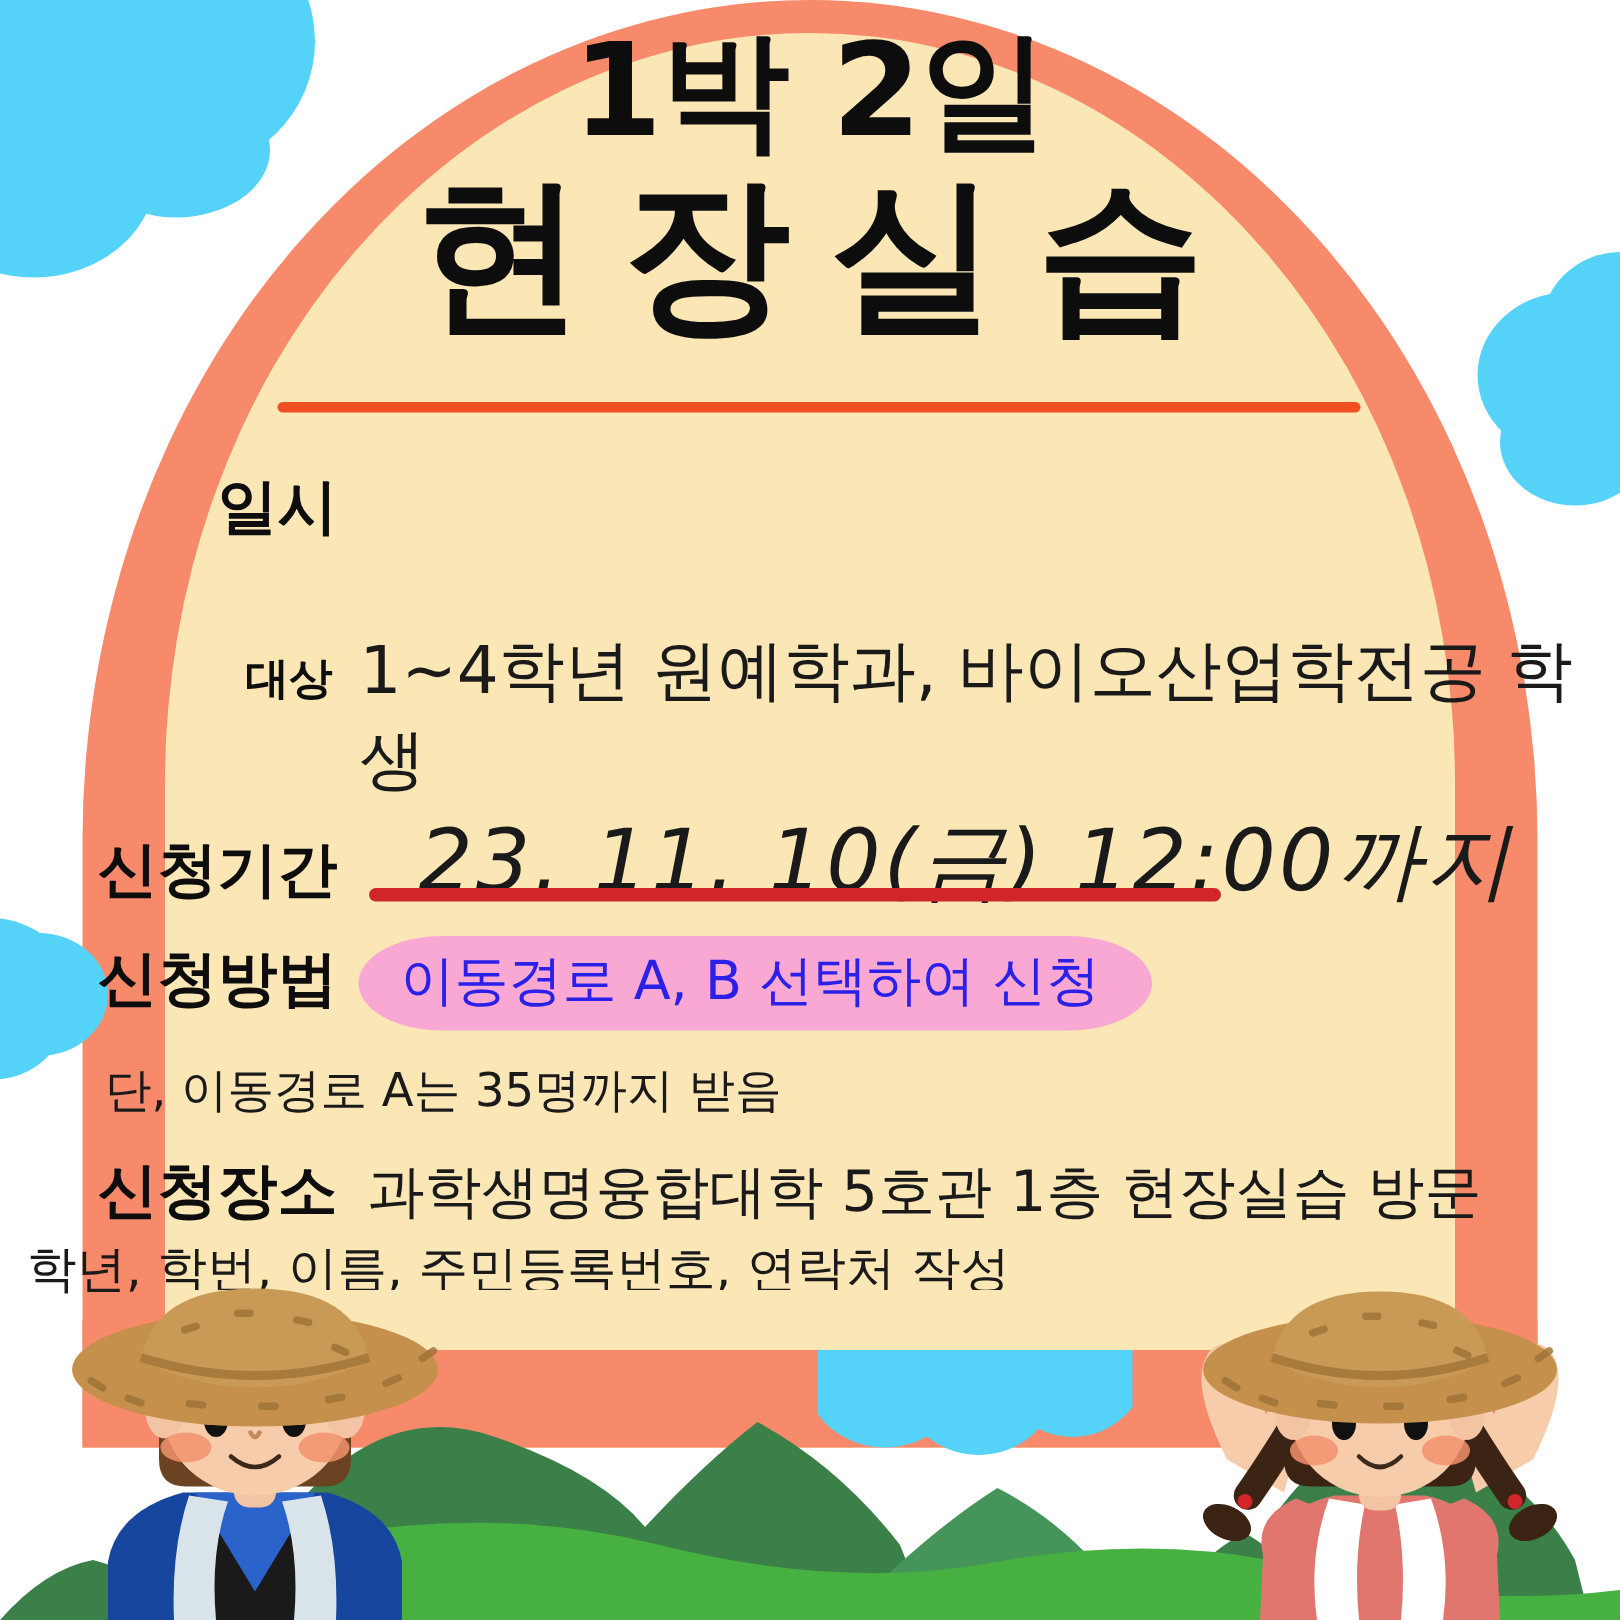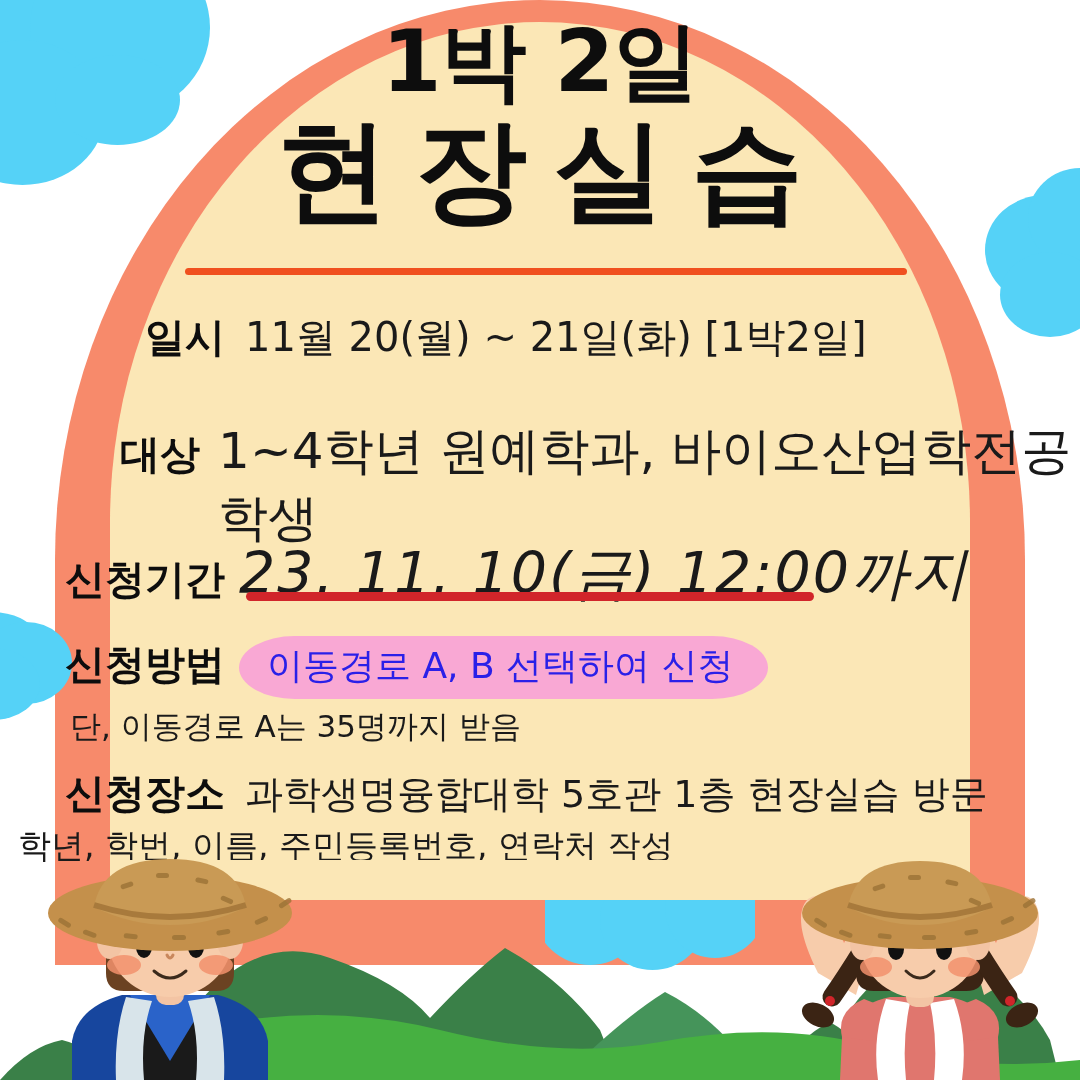--- a/index.html
+++ b/index.html
@@ -56,32 +56,32 @@
   .value{
     margin-left:20px;color:#1a1a1a;font-weight:500;
     font-family:"DejaVu Sans","Liberation Sans",sans-serif;
   }
 
   #row-date{top:10px;left:0;}
   #row-date .label{font-size:40px;}
   #row-date .value{font-size:40px;}
 
   #row-target{top:118px;left:0;}
-  #row-target .label{font-size:40px;}
-  #row-target .value{font-size:50px;margin-left:18px;}
-
-  #row-period{top:236px;left:0;}
+  #row-target .label{font-size:29px;}
+  #row-target .value{font-size:44px;margin-left:18px;}
+
+  #row-period{top:236px;left:0;gap:40px;}
   #row-period .label{font-size:40px;}
   #row-period .value{font-size:57px;font-style:italic;letter-spacing:2px;margin-left:14px;}
   #period-underline{
     position:absolute;left:246px;top:292px;width:568px;height:9px;
     background:#d1252a;border-radius:6px;
   }
 
-  #row-method{top:336px;left:0;}
+  #row-method{top:324px;left:0;}
   #row-method .label{font-size:40px;}
   #method-pill{
     position:relative;margin-left:14px;padding:6px 34px 8px 28px;
     border-radius:60px/34px;background:#f9a8d4;
   }
   #method-pill .value{
     margin-left:0;color:#2a20e8;font-size:36px;font-weight:500;
   }
 
   #row-note{top:406px;left:0;width:1080px;}
@@ -133,21 +133,20 @@
   <div id="title-wrap">
     <div id="title-line1">1박 2일</div>
     <div id="title-line2">현장실습</div>
   </div>
   <div id="title-divider"></div>
 
   <div id="details">
 
     <div class="row" id="row-date">
       <div class="label">일시</div>
-      <div class="value">11월 20(월) ~ 21일(화) [1박2일]</div>
     </div>
 
     <div class="row" id="row-target">
       <div class="label">대상</div>
       <div class="value">1~4학년 원예학과, 바이오산업학전공 학생</div>
     </div>
 
     <div class="row" id="row-period">
       <div class="label">신청기간</div>
       <div class="value">23. 11. 10(금) 12:00까지</div>

